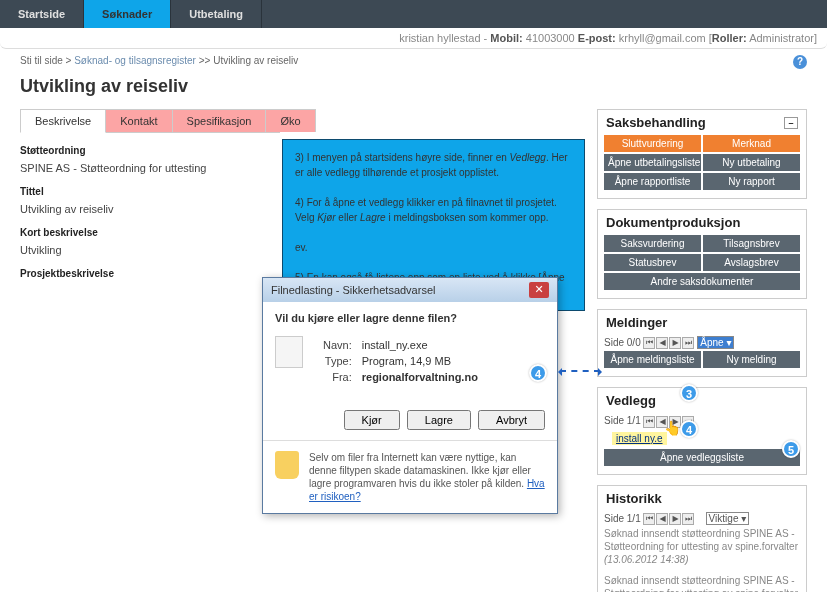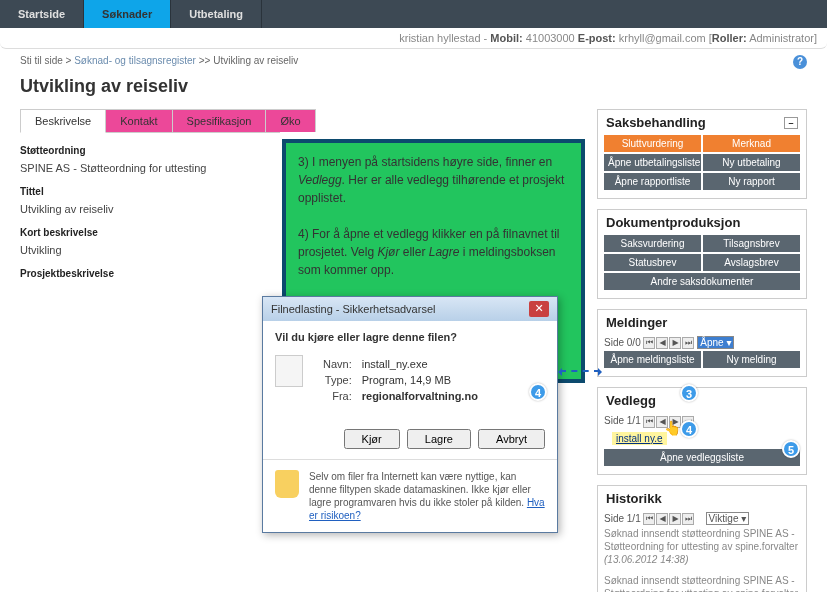--- a/index.html
+++ b/index.html
@@ -17,27 +17,27 @@
 .breadcrumb .help { float: right; width: 14px; height: 14px; background: #4a90d9; border-radius: 50%; color: #fff; text-align: center; line-height: 14px; font-size: 10px; font-weight: bold; cursor: pointer; }
 
 .page-title { padding: 4px 20px 12px; font-size: 18px; font-weight: bold; color: #333; }
 
 .content { display: flex; padding: 0 20px; gap: 12px; }
 .left { flex: 0 0 200px; }
 .middle { flex: 1; position: relative; }
 .right { flex: 0 0 210px; }
 
 .subtabs { display: flex; border-bottom: 1px solid #ccc; margin-bottom: 12px; }
-.subtabs .st { padding: 5px 14px; border: 1px solid #ccc; border-bottom: none; background: #ec4899; font-size: 11px; cursor: pointer; margin-right: -1px; }
+.subtabs .st { padding: 5px 14px; border: 1px solid #ccc; border-bottom: none; background: #fca5a5; font-size: 11px; cursor: pointer; margin-right: -1px; }
 .subtabs .st.active { background: #fff; border-bottom: 1px solid #fff; margin-bottom: -1px; }
 
 .left h3 { font-size: 10px; font-weight: bold; margin: 12px 0 6px; color: #222; }
 .left p { font-size: 11px; color: #444; }
 
-.infobox { background: #22c55e; border: 4px solid #0c4a6e; padding: 10px 12px; font-size: 12px; line-height: 1.5; color: #333; margin-left: -10px; }
+.infobox { background: #0ea5e9; border: 1px solid #0c4a6e; padding: 10px 12px; font-size: 10px; line-height: 1.5; color: #333; margin-left: -10px; }
 .infobox i { font-style: italic; }
 
 .panel { border: 1px solid #ccc; margin-bottom: 10px; }
 .panel-title { padding: 5px 8px; font-weight: bold; font-size: 13px; color: #222; display: flex; justify-content: space-between; align-items: center; }
 .panel-title .min { width: 14px; height: 12px; border: 1px solid #999; font-size: 9px; text-align: center; cursor: pointer; }
 .panel-body { padding: 0 6px 6px; }
 
 .btn-row { display: flex; gap: 2px; margin-bottom: 2px; }
 .btn { flex: 1; background: #5a6670; color: #fff; text-align: center; padding: 3px 4px; font-size: 10px; cursor: pointer; white-space: nowrap; overflow: hidden; }
 .btn.orange { background: #f08030; }
@@ -50,21 +50,21 @@
 .select-hl { background: #3d7ed0; color: #fff; }
 
 .vedlegg-link { background: #fff59e; color: #003080; text-decoration: underline; padding: 1px 4px; font-size: 10px; cursor: pointer; display: inline-block; }
 
 .badge { position: absolute; width: 18px; height: 18px; background: #3d9be9; border: 2px solid #fff; border-radius: 50%; color: #fff; font-size: 11px; font-weight: bold; text-align: center; line-height: 16px; box-shadow: 0 0 2px rgba(0,0,0,0.3); }
 
 .hist-item { font-size: 10px; color: #888; margin-bottom: 8px; line-height: 1.3; }
 .hist-item i { font-style: italic; }
 
 
-.dialog { position: absolute; left: 262px; top: 296px; width: 296px; background: #fff; border: 1px solid #5a7aa0; box-shadow: 2px 2px 8px rgba(0,0,0,0.3); }
+.dialog { position: absolute; left: 262px; top: 277px; width: 296px; background: #fff; border: 1px solid #5a7aa0; box-shadow: 2px 2px 8px rgba(0,0,0,0.3); }
 .dialog-title { background: linear-gradient(#d8e6f5, #b8d0e8); padding: 4px 8px; font-size: 11px; display: flex; justify-content: space-between; align-items: center; }
 .dialog-title .close { width: 20px; height: 16px; background: #c94040; color: #fff; text-align: center; border-radius: 2px; font-size: 11px; line-height: 15px; cursor: pointer; }
 .dialog-body { padding: 10px 12px; font-size: 11px; }
 .dialog-body .q { font-weight: bold; margin-bottom: 12px; }
 .dialog-body .fileinfo { display: flex; gap: 14px; margin-bottom: 14px; }
 .dialog-body .icon { width: 28px; height: 32px; border: 1px solid #ccc; background: #f5f5f5; }
 .dialog-body table td { padding: 1px 4px; font-size: 11px; }
 .dialog-body table td:first-child { text-align: right; color: #444; }
 .dialog-buttons { text-align: right; padding: 0 12px 10px; }
 .dialog-buttons button { padding: 2px 16px; font-size: 11px; margin-left: 4px; cursor: pointer; }

